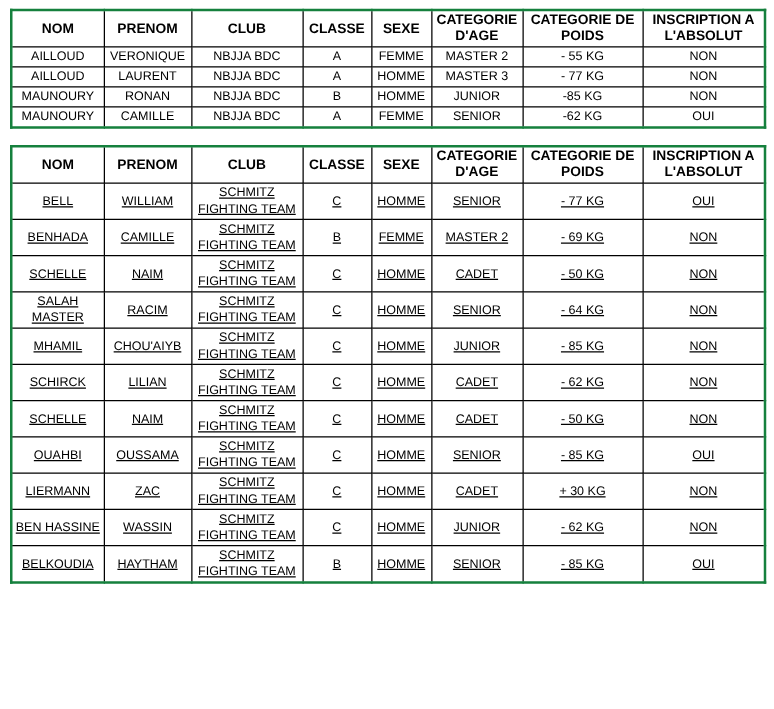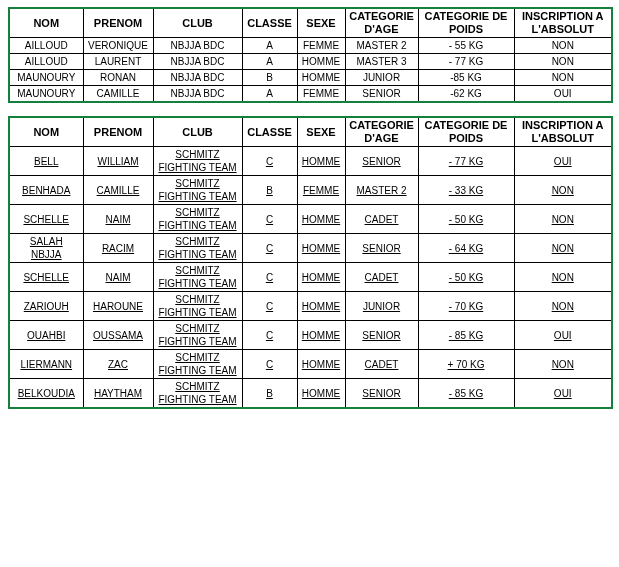--- a/index.html
+++ b/index.html
@@ -167,88 +167,110 @@
           <td>OUI</td>
         </tr>
         <tr>
           <td>BENHADA</td>
           <td>CAMILLE</td>
           <td>SCHMITZ
 FIGHTING TEAM</td>
           <td>B</td>
           <td>FEMME</td>
           <td>MASTER 2</td>
-          <td>- 33 KG</td>
+          <td>- 69 KG</td>
           <td>NON</td>
         </tr>
         <tr>
           <td>SCHELLE</td>
           <td>NAIM</td>
           <td>SCHMITZ
 FIGHTING TEAM</td>
           <td>C</td>
           <td>HOMME</td>
           <td>CADET</td>
           <td>- 50 KG</td>
           <td>NON</td>
         </tr>
         <tr>
           <td>SALAH
-NBJJA</td>
+MASTER</td>
           <td>RACIM</td>
           <td>SCHMITZ
 FIGHTING TEAM</td>
           <td>C</td>
           <td>HOMME</td>
           <td>SENIOR</td>
           <td>- 64 KG</td>
+          <td>NON</td>
+        </tr>
+        <tr>
+          <td>MHAMIL</td>
+          <td>CHOU'AIYB</td>
+          <td>SCHMITZ
+FIGHTING TEAM</td>
+          <td>C</td>
+          <td>HOMME</td>
+          <td>JUNIOR</td>
+          <td>- 85 KG</td>
+          <td>NON</td>
+        </tr>
+        <tr>
+          <td>SCHIRCK</td>
+          <td>LILIAN</td>
+          <td>SCHMITZ
+FIGHTING TEAM</td>
+          <td>C</td>
+          <td>HOMME</td>
+          <td>CADET</td>
+          <td>- 62 KG</td>
           <td>NON</td>
         </tr>
         <tr>
           <td>SCHELLE</td>
           <td>NAIM</td>
           <td>SCHMITZ
 FIGHTING TEAM</td>
           <td>C</td>
           <td>HOMME</td>
           <td>CADET</td>
           <td>- 50 KG</td>
           <td>NON</td>
         </tr>
         <tr>
-          <td>ZARIOUH</td>
-          <td>HAROUNE</td>
-          <td>SCHMITZ
-FIGHTING TEAM</td>
-          <td>C</td>
-          <td>HOMME</td>
-          <td>JUNIOR</td>
-          <td>- 70 KG</td>
-          <td>NON</td>
-        </tr>
-        <tr>
           <td>OUAHBI</td>
           <td>OUSSAMA</td>
           <td>SCHMITZ
 FIGHTING TEAM</td>
           <td>C</td>
           <td>HOMME</td>
           <td>SENIOR</td>
           <td>- 85 KG</td>
           <td>OUI</td>
         </tr>
         <tr>
           <td>LIERMANN</td>
           <td>ZAC</td>
           <td>SCHMITZ
 FIGHTING TEAM</td>
           <td>C</td>
           <td>HOMME</td>
           <td>CADET</td>
-          <td>+ 70 KG</td>
+          <td>+ 30 KG</td>
+          <td>NON</td>
+        </tr>
+        <tr>
+          <td>BEN HASSINE</td>
+          <td>WASSIN</td>
+          <td>SCHMITZ
+FIGHTING TEAM</td>
+          <td>C</td>
+          <td>HOMME</td>
+          <td>JUNIOR</td>
+          <td>- 62 KG</td>
           <td>NON</td>
         </tr>
         <tr>
           <td>BELKOUDIA</td>
           <td>HAYTHAM</td>
           <td>SCHMITZ
 FIGHTING TEAM</td>
           <td>B</td>
           <td>HOMME</td>
           <td>SENIOR</td>

